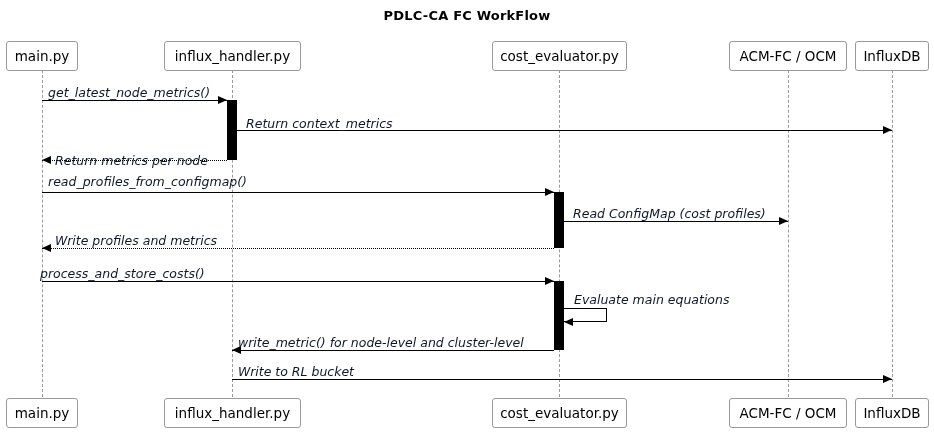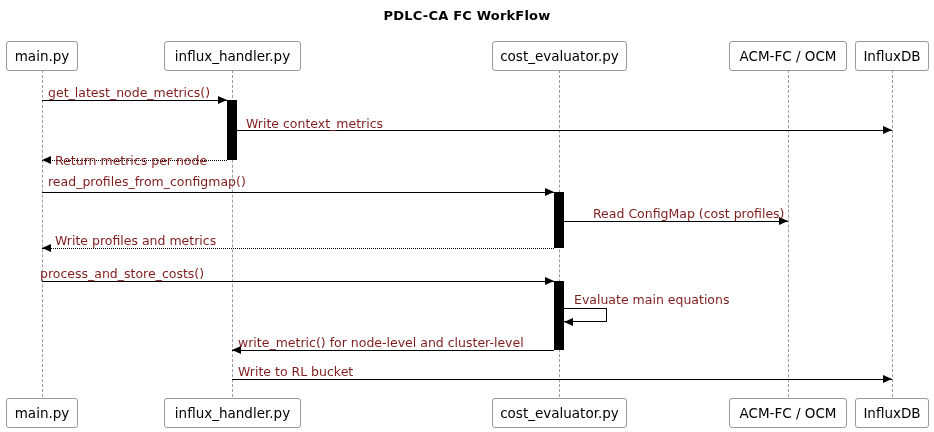--- a/index.html
+++ b/index.html
@@ -75,23 +75,24 @@
     border-left: 9px solid #000000;
   }
   .arrowhead.left-solid {
     border-top: 4.5px solid transparent;
     border-bottom: 4.5px solid transparent;
     border-right: 9px solid #000000;
   }
   .msg-label {
     position: absolute;
     font-size: 12.5px;
-    color: #7f1d1d;
+    color: #0f172a;
     white-space: nowrap;
     line-height: 14px;
+    font-style: italic;
   }
   .selfloop {
     position: absolute;
     box-sizing: border-box;
     border: 1px solid #000000;
     border-left: none;
     background: transparent;
   }
 </style>
 </head>
@@ -124,30 +125,30 @@
       <div class="participant" style="left: 855px; top: 41px; width: 74px;">
         <span>InfluxDB</span>
       </div>
     </div>
   <div id="messages-layer">
       <div class="msg" style="left: 42px; top: 100px; width: 185px;"></div>
       <div class="arrowhead right-solid" style="top: 96px; left: 218px;"></div>
       <div class="msg-label" style="left: 48px; top: 86px;">get_latest_node_metrics()</div>
       <div class="msg" style="left: 237px; top: 130px; width: 655px;"></div>
       <div class="arrowhead right-solid" style="top: 126px; left: 883px;"></div>
-      <div class="msg-label" style="left: 246px; top: 117px;">Write context_metrics</div>
+      <div class="msg-label" style="left: 246px; top: 117px;">Return context_metrics</div>
       <div class="msg dotted" style="left: 42px; top: 160px; width: 185px;"></div>
       <div class="arrowhead left-solid" style="top: 156px; left: 42px;"></div>
       <div class="msg-label" style="left: 55px; top: 154px;">Return metrics per node</div>
       <div class="msg" style="left: 42px; top: 192px; width: 512px;"></div>
       <div class="arrowhead right-solid" style="top: 188px; left: 545px;"></div>
       <div class="msg-label" style="left: 48px; top: 175px;">read_profiles_from_configmap()</div>
       <div class="msg" style="left: 564px; top: 221px; width: 224px;"></div>
       <div class="arrowhead right-solid" style="top: 217px; left: 779px;"></div>
-      <div class="msg-label" style="left: 593px; top: 207px;">Read ConfigMap (cost profiles)</div>
+      <div class="msg-label" style="left: 573px; top: 207px;">Read ConfigMap (cost profiles)</div>
       <div class="msg dotted" style="left: 42px; top: 248px; width: 512px;"></div>
       <div class="arrowhead left-solid" style="top: 244px; left: 42px;"></div>
       <div class="msg-label" style="left: 55px; top: 234px;">Write profiles and metrics</div>
       <div class="msg" style="left: 42px; top: 281px; width: 512px;"></div>
       <div class="arrowhead right-solid" style="top: 277px; left: 545px;"></div>
       <div class="msg-label" style="left: 40px; top: 267px;">process_and_store_costs()</div>
       <div class="selfloop" style="left: 564px; top: 308px; width: 43px; height: 14px;"></div>
       <div class="arrowhead left-solid" style="left: 564px; top: 317.5px;"></div>
       <div class="msg-label" style="left: 574px; top: 293px;">Evaluate main equations</div>
       <div class="msg" style="left: 232px; top: 350px; width: 322px;"></div>

